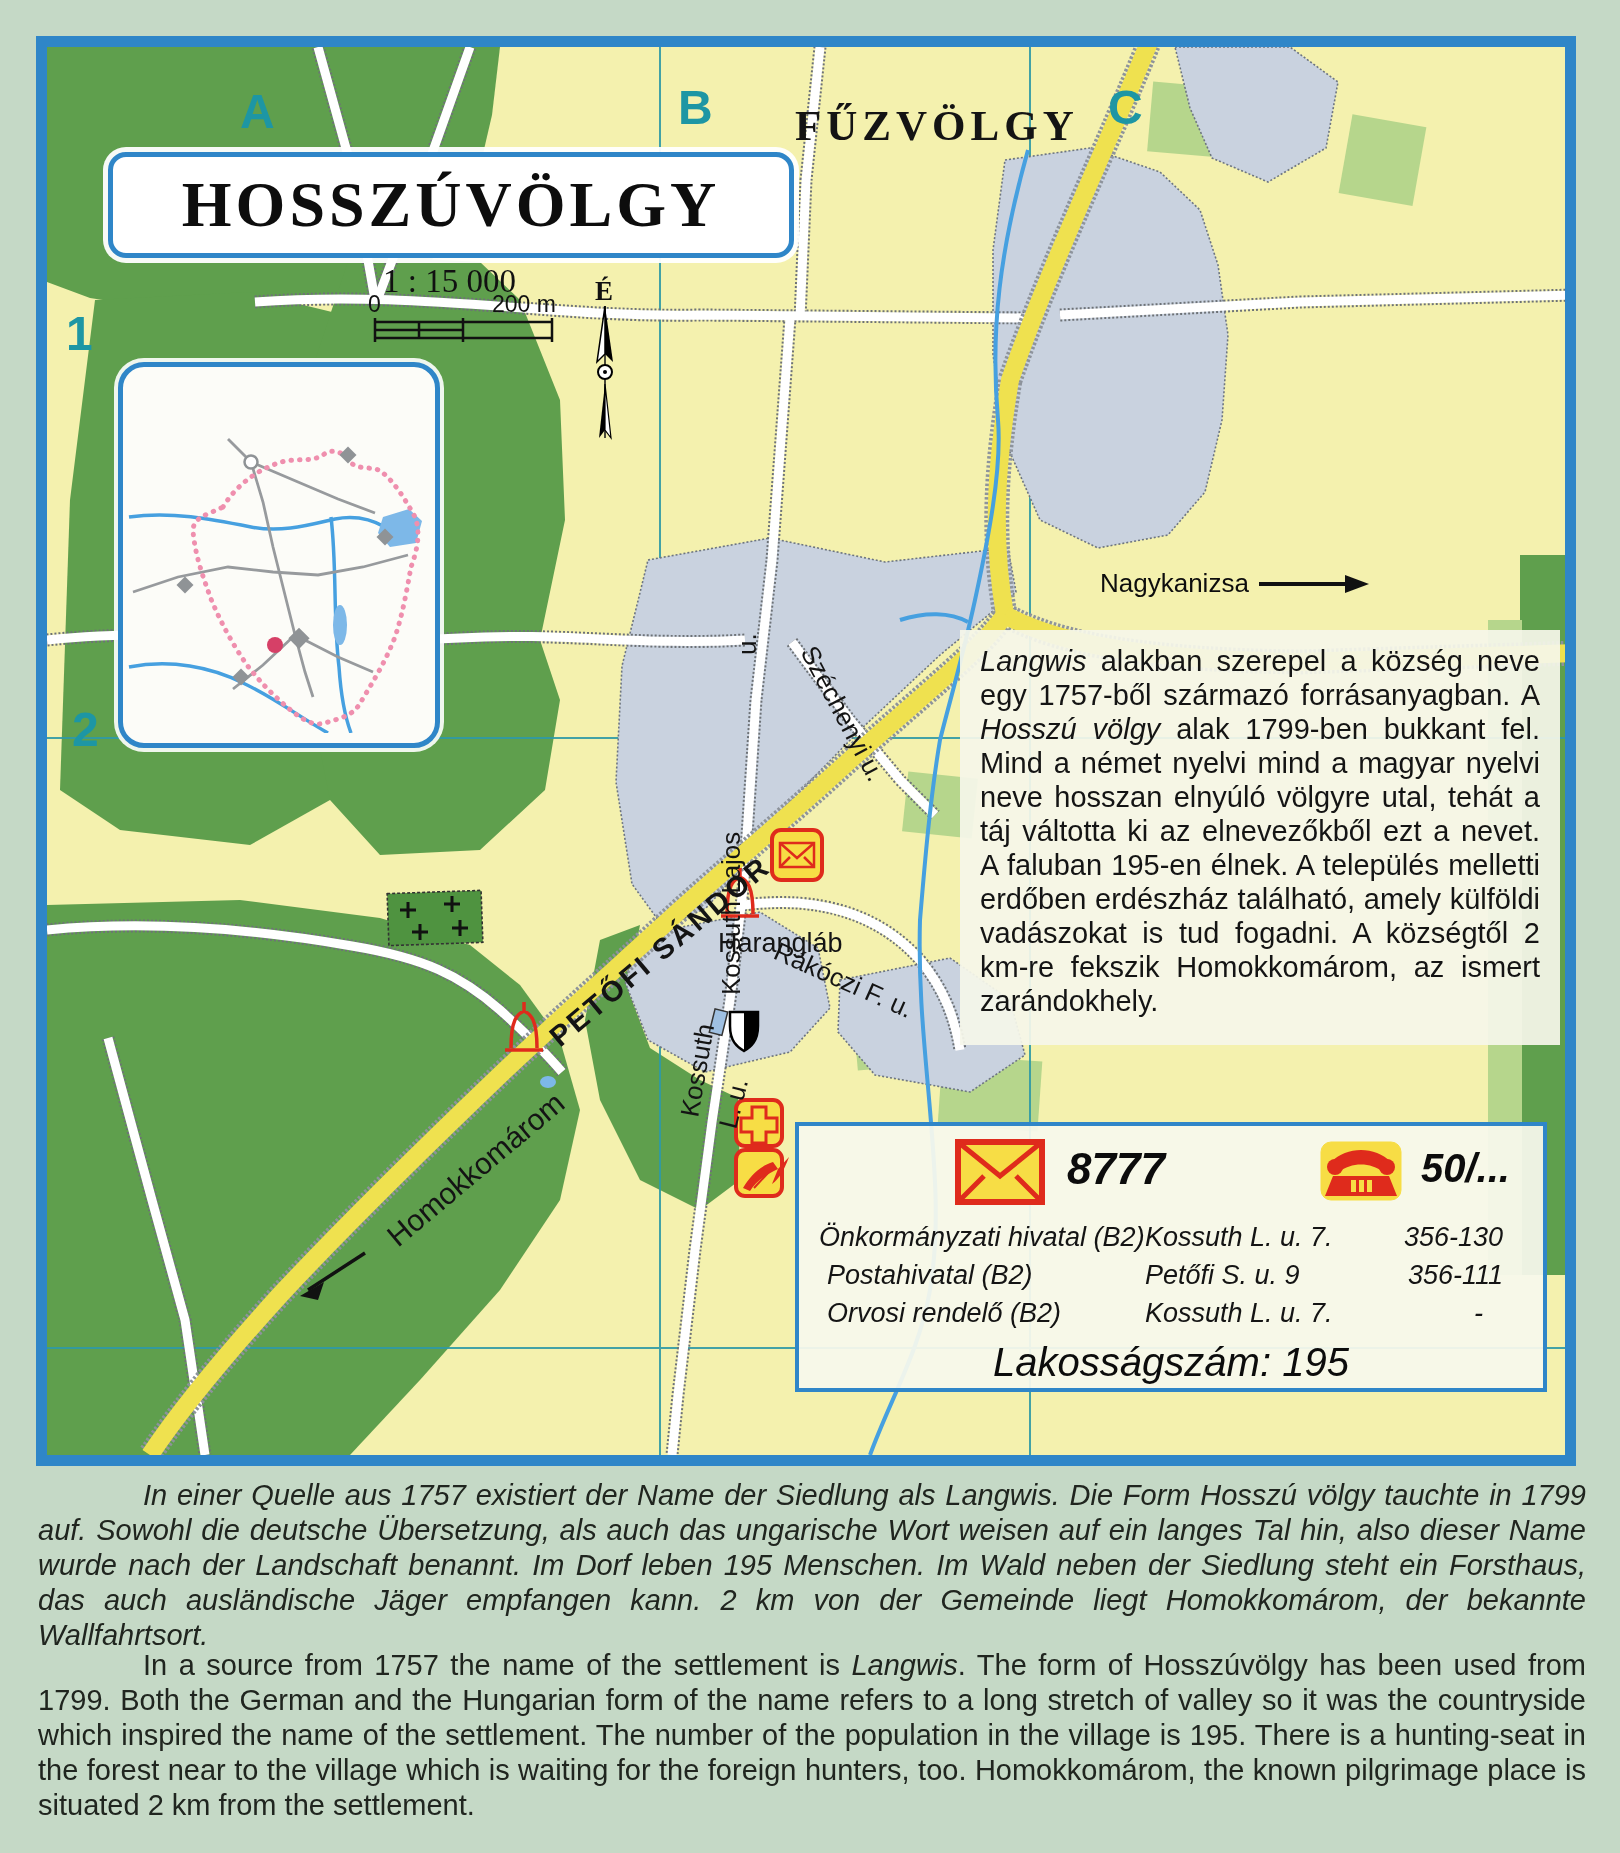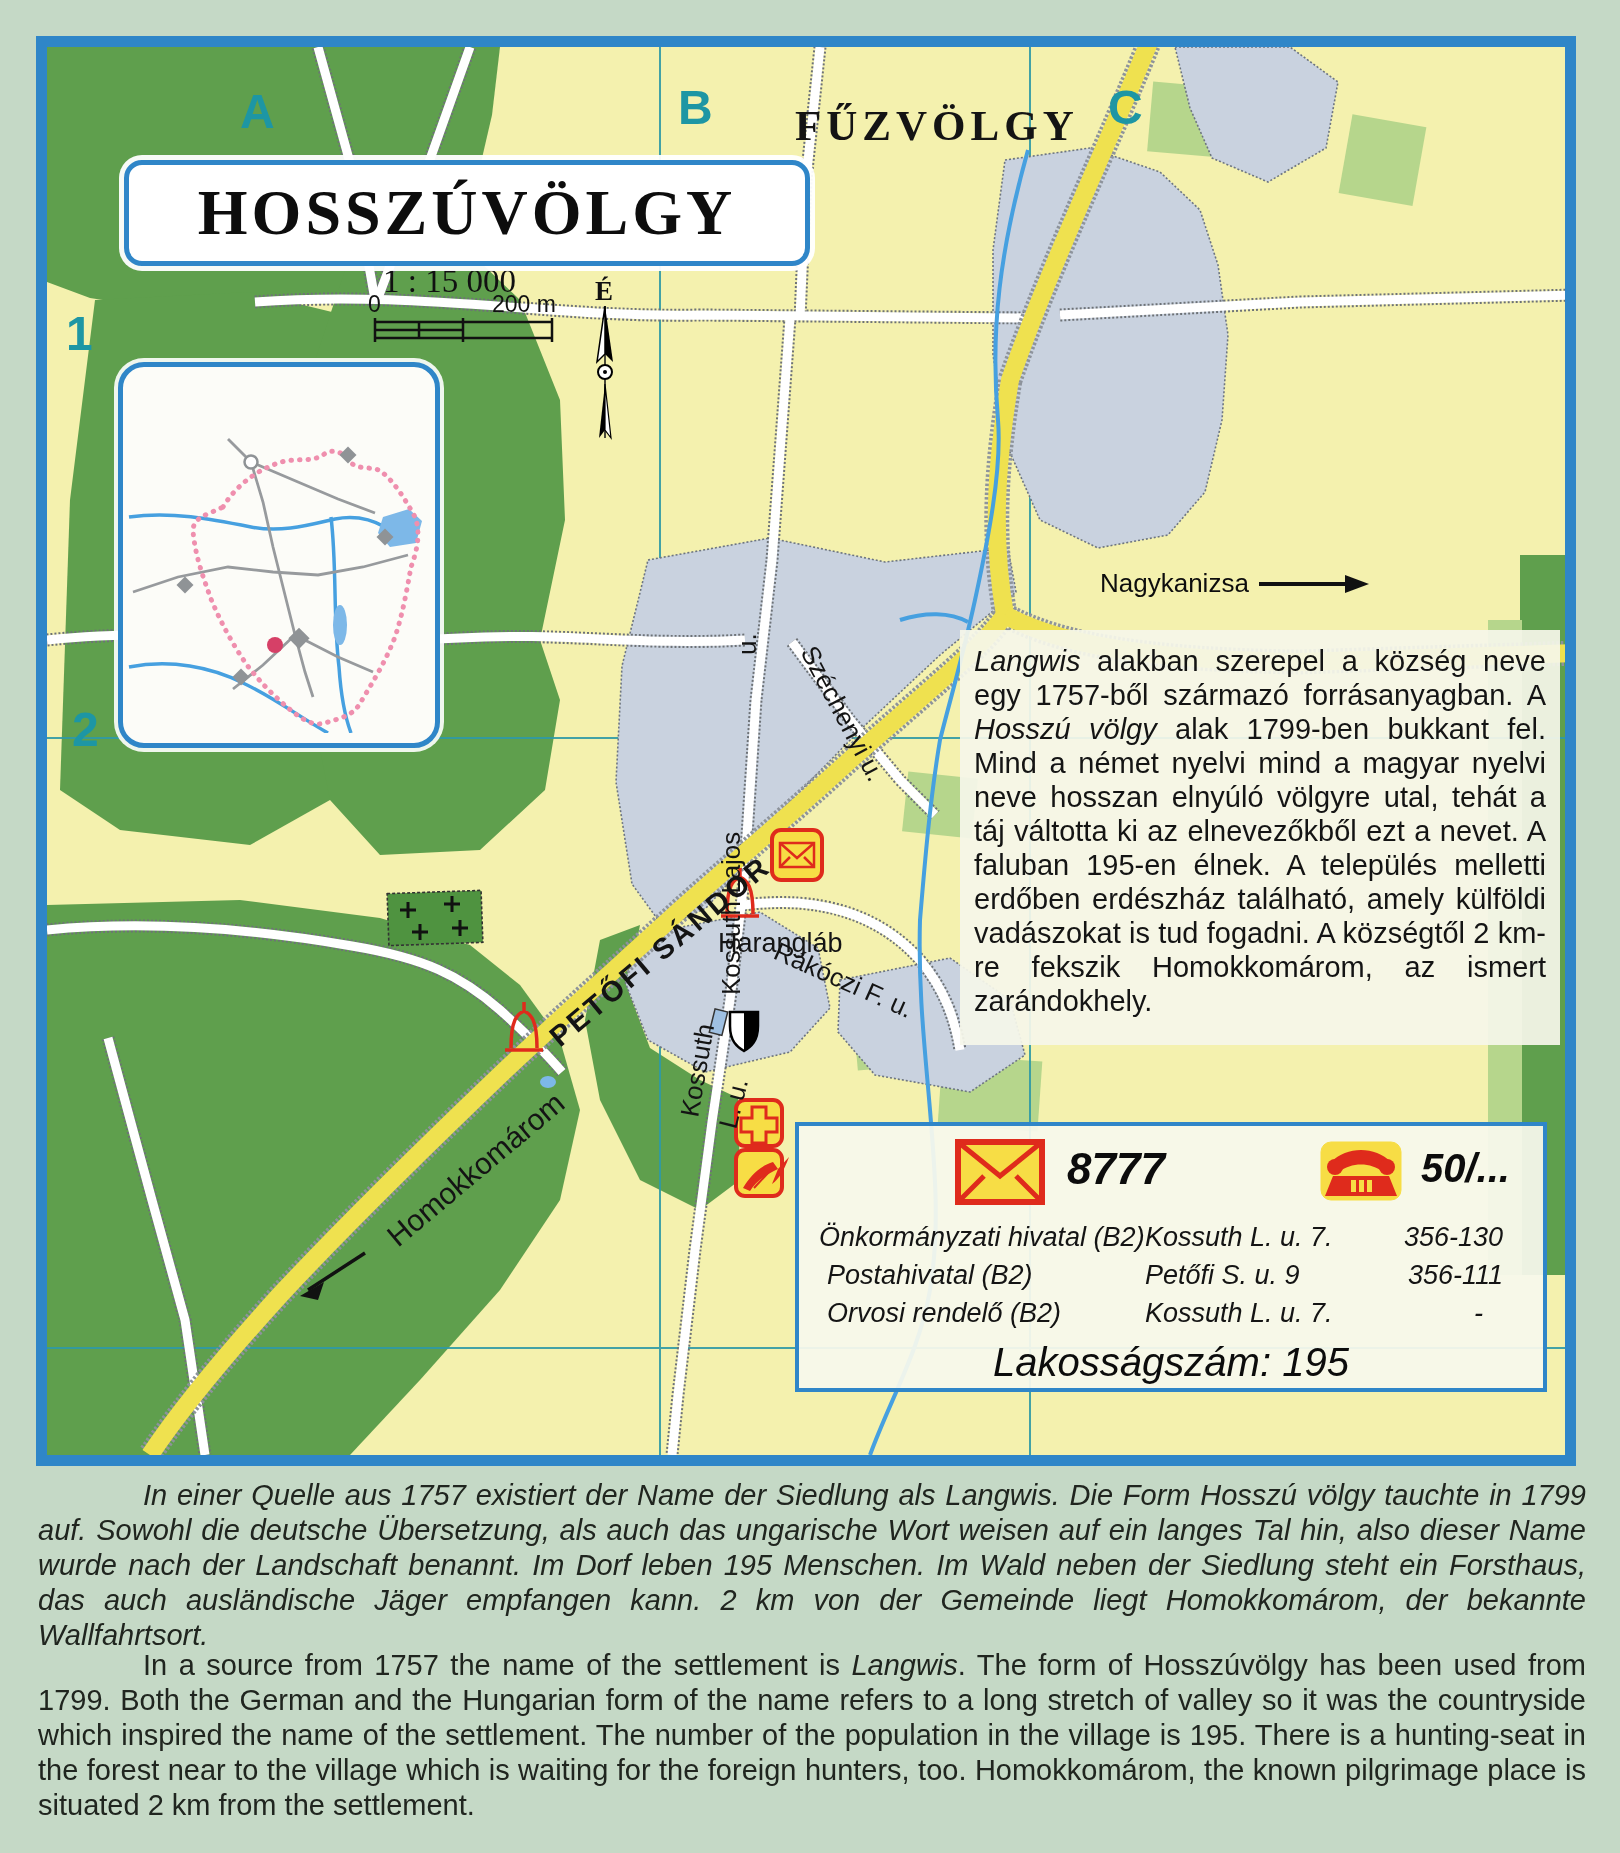--- a/index.html
+++ b/index.html
@@ -9,38 +9,38 @@
     font-family:"Liberation Sans", sans-serif;color:#111;
   }
   .abs{position:absolute;}
   
   .map-clip{left:36px;top:36px;width:1540px;height:1430px;overflow:hidden;background:#f4f1ae;}
   .map-frame{left:36px;top:36px;width:1540px;height:1430px;border:11px solid #2f86c8;
     box-sizing:border-box;pointer-events:none;z-index:40;}
   .map-svg{left:0;top:0;}
   
   .title-box{
-    left:108px;top:160px;width:676px;height:96px;background:#fff;
+    left:108px;top:152px;width:676px;height:96px;background:#fff;
     border:5px solid #2f86c8;border-radius:18px;box-shadow:0 0 0 5px rgba(255,255,255,.95);
-    display:flex;align-items:center;justify-content:center;z-index:20;margin-left:16px;
+    display:flex;align-items:center;justify-content:center;z-index:20;
   }
   .title-box h1{
     margin:0;font-family:"Liberation Serif", serif;font-weight:bold;
     font-size:64px;letter-spacing:4px;color:#0d0d0d;white-space:nowrap;
   }
   
   .inset-box{
     left:118px;top:362px;width:312px;height:376px;background:#fcfcf8;
     border:5px solid #2f86c8;border-radius:26px;box-shadow:0 0 0 4px rgba(255,255,255,.9);
     overflow:hidden;z-index:20;
   }
   
   .note-hu{
     left:960px;top:630px;width:600px;height:415px;background:rgba(245,246,234,0.93);
-    box-sizing:border-box;padding:14px 14px;z-index:20;
+    box-sizing:border-box;padding:14px 20px;z-index:20;
     font-size:29px;line-height:34px;text-align:justify;color:#141414;
   }
   .note-hu .it{font-style:italic;}
   
   .info-box{
     left:795px;top:1122px;width:752px;height:270px;background:rgba(246,248,236,0.94);
     border:4px solid #2f86c8;box-sizing:border-box;z-index:20;padding-left:37px;
   }
   .info-box .cell{position:absolute;font-style:italic;font-size:27px;white-space:nowrap;color:#141414;}
   .info-box .num{font-size:44px;font-weight:bold;font-style:italic;color:#0c0c0c;}

